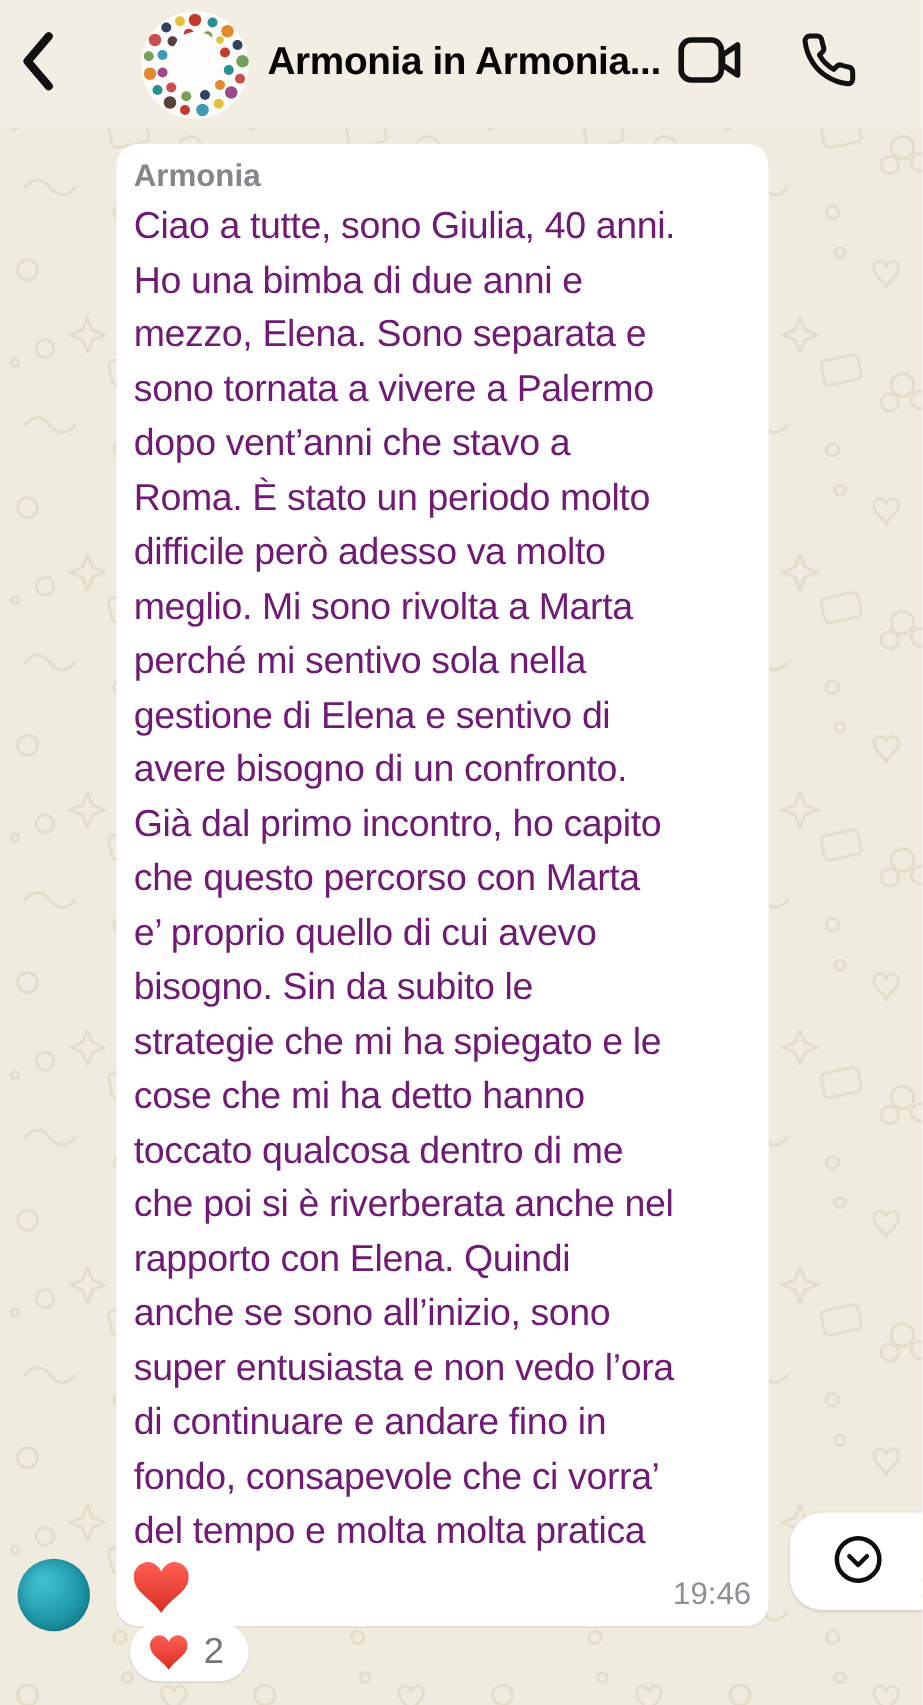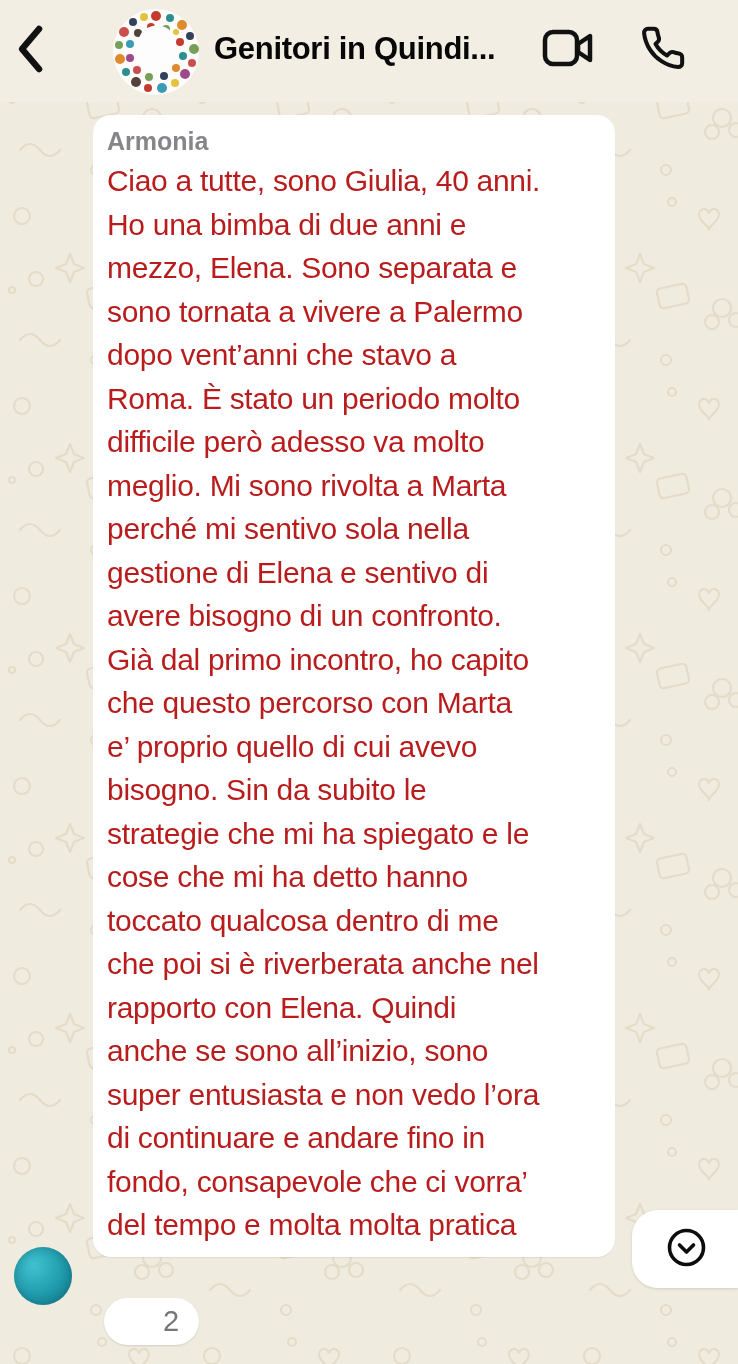--- a/index.html
+++ b/index.html
@@ -30,21 +30,21 @@
     display:flex; align-items:center; justify-content:center; background:none; border:none; cursor:pointer; }
   
   .bubble {
     position:absolute; left:93px; top:115px; width:522px; z-index:2;
     background:#ffffff; border-radius:18px;
     padding:10px 14px 10px 14px;
     box-shadow:0 1px 1px rgba(0,0,0,0.07);
   }
   .sender-name { font-size:25px; font-weight:700; color:#85858a; line-height:32px; margin-bottom:2px; }
   .msg-text {
-    font-size:30px; line-height:43.5px; color:#b91c1c;
+    font-size:30px; line-height:43.5px; color:#701a75;
     letter-spacing:-0.3px; white-space:pre-line;
   }
   .msg-footer { display:flex; justify-content:space-between; align-items:flex-end; margin-top:2px; }
   .msg-emoji { width:44px; height:42px; display:inline-block; }
   .msg-time { font-size:25px; color:#8e8e93; line-height:28px; padding-bottom:2px; }
   
   .reaction-pill {
     position:absolute; left:104px; top:1298px; height:47px; z-index:3;
     background:#ffffff; border-radius:24px;
     display:flex; align-items:center; gap:13px; padding:0 20px 0 16px;
@@ -132,21 +132,21 @@
         <circle cx="18" cy="36" r="4" fill="#3a9bb5"></circle>
         <circle cx="26" cy="25" r="4" fill="#544139"></circle>
         <circle cx="39" cy="19" r="4" fill="#c23b2e"></circle>
         <circle cx="54" cy="21" r="4" fill="#76a05a"></circle>
         <circle cx="64" cy="24" r="3" fill="#e3c23c"></circle>
       </g>
       <path d="M30 24 C40 13 60 16 63 32 C65 44 61 53 54 59 C47 65 35 66 29 58 C23 50 22 42 24 35 Z" fill="#fdfdfd"></path>
     </svg>
   </div>
 
-  <div class="chat-title">Genitori in Quindi...</div>
+  <div class="chat-title">Armonia in Armonia...</div>
 
   <button class="video-btn">
     <span>
       <svg width="52" height="42" viewBox="0 0 52 42" fill="none">
         <rect x="3" y="5" width="32" height="32" rx="8" stroke="#111111" stroke-width="4.5"></rect>
         <path d="M36 17 L48 9 L48 33 L36 25 Z" stroke="#111111" stroke-width="4.5" stroke-linejoin="round"></path>
       </svg>
     </span>
   </button>
 
@@ -179,20 +179,34 @@
 strategie che mi ha spiegato e le
 cose che mi ha detto hanno
 toccato qualcosa dentro di me
 che poi si è riverberata anche nel
 rapporto con Elena. Quindi
 anche se sono all’inizio, sono
 super entusiasta e non vedo l’ora
 di continuare e andare fino in
 fondo, consapevole che ci vorra’
 del tempo e molta molta pratica</div>
+  <div class="msg-footer">
+    <span class="msg-emoji">
+      <svg width="44" height="42" viewBox="0 0 32 29.6">
+        <defs>
+          <linearGradient id="hg" x1="0" y1="0" x2="0" y2="1">
+            <stop offset="0" stop-color="#ff5f55"></stop>
+            <stop offset="1" stop-color="#d82e23"></stop>
+          </linearGradient>
+        </defs>
+        <path d="M23.6,0c-3.4,0-6.3,2.7-7.6,5.6C14.7,2.7,11.8,0,8.4,0C3.8,0,0,3.8,0,8.4c0,9.4,9.5,11.9,16,21.2c6.1-9.3,16-12.1,16-21.2C32,3.8,28.2,0,23.6,0z" fill="url(#hg)"></path>
+      </svg>
+    </span>
+    <span class="msg-time">19:46</span>
+  </div>
 </div>
 
 <div class="reaction-pill">
   <span class="reaction-heart">
     <svg width="30" height="28" viewBox="0 0 32 29.6">
       <path d="M23.6,0c-3.4,0-6.3,2.7-7.6,5.6C14.7,2.7,11.8,0,8.4,0C3.8,0,0,3.8,0,8.4c0,9.4,9.5,11.9,16,21.2c6.1-9.3,16-12.1,16-21.2C32,3.8,28.2,0,23.6,0z" fill="url(#hg)"></path>
     </svg>
   </span>
   <span class="reaction-count">2</span>
 </div>

